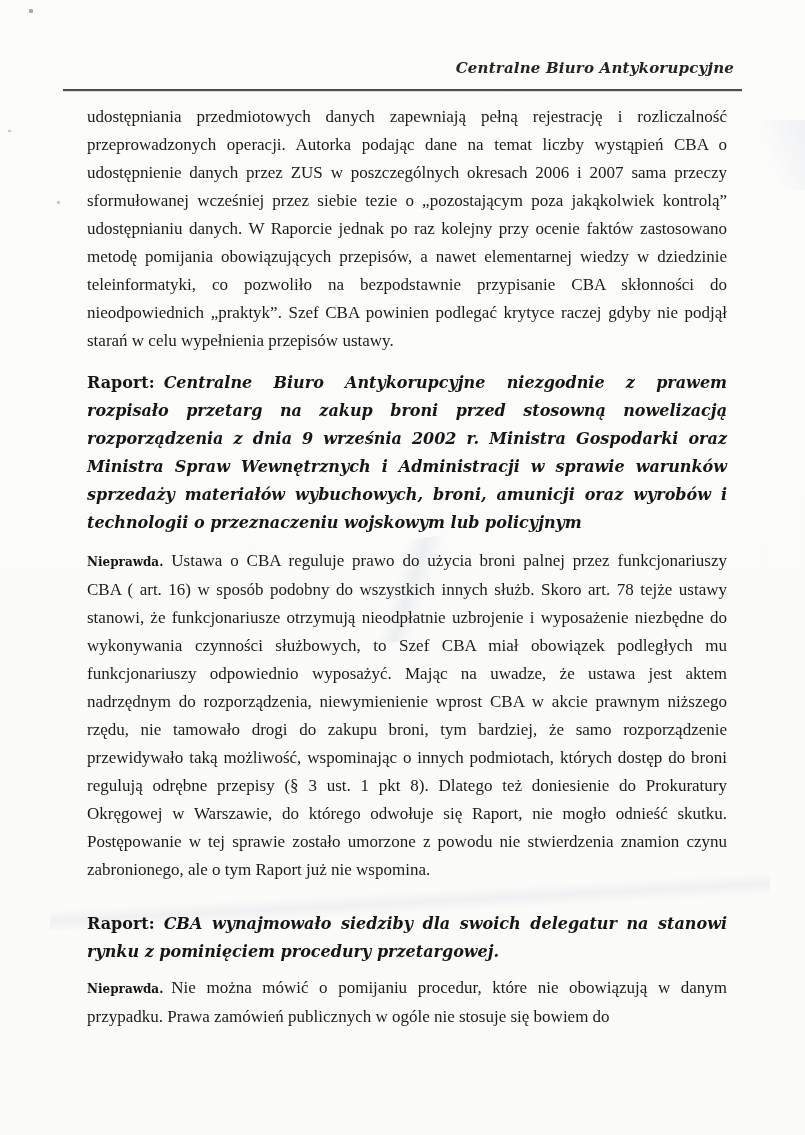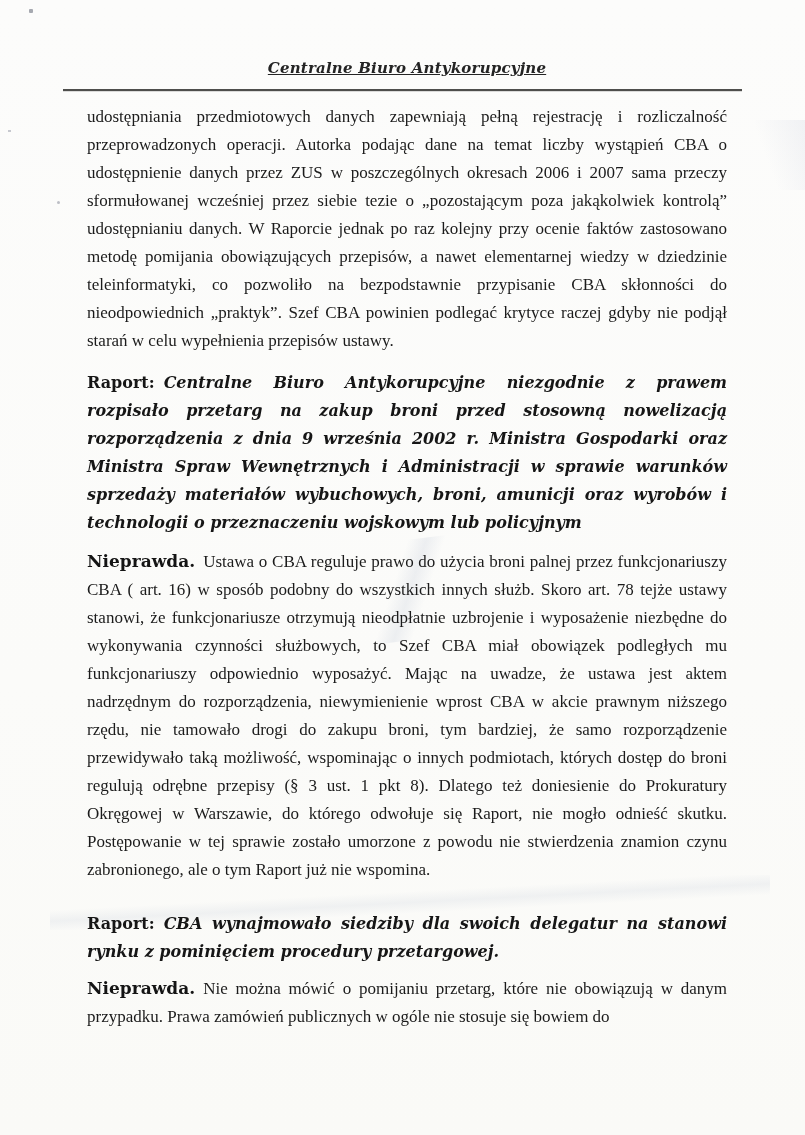--- a/index.html
+++ b/index.html
@@ -8,25 +8,25 @@
     width:805px; height:1135px;
     margin:0 auto;
     background:linear-gradient(180deg,#fcfcfb 0%, #fbfbf9 60%, #fafaf7 100%);
     overflow:hidden;
     font-family:"Liberation Serif", serif;
     color:#1b1b1b;
   }
   .content { position:absolute; left:80px; top:58px; width:654px; }
 
   .doc-header {
-    text-align:center;
+    text-align:right;
     font-family:"DejaVu Serif", serif;
     font-weight:bold; font-style:italic;
     font-size:15px; line-height:20px;
-    letter-spacing:0.2px; color:#242424;text-decoration:underline;
+    letter-spacing:0.2px; color:#242424;
   }
   .header-rule {
     height:2px; background:#4e4e4c;
     margin:11px -8px 0 -17px;
     box-shadow:0 1px 0 rgba(120,120,120,.25);
   }
 
   p { margin:7px; font-size:17px; line-height:28px; text-align:justify; text-align-last:left; }
   .lead:empty { display:none; }
 
@@ -36,21 +36,21 @@
     font-family:"DejaVu Serif", serif;
     font-weight:bold; font-style:italic;
     font-size:16px; line-height:28px;
     margin-top:14px; color:#161616;
   }
   p.raport .lead { font-style:normal; margin-right:9px; }
 
   p.nieprawda { margin-top:10px; }
   p.nieprawda .lead {
     font-family:"DejaVu Serif", serif;
-    font-weight:bold; font-size:17px;
+    font-weight:bold; font-size:12px;
     margin-right:8px; color:#141414;
   }
 
   p.raport.second { margin-top:26px; }
   p.nieprawda.second { margin-top:8px; }
 
   
   .crease-a {
     position:absolute; left:240px; top:540px; width:340px; height:100px;
     background:linear-gradient(115deg, transparent 45%, rgba(176,186,205,0.20) 50%, transparent 55%);
@@ -100,17 +100,17 @@
 
     <p class="nieprawda">
       <span class="lead">Nieprawda.</span><span>Ustawa o CBA reguluje prawo do użycia broni palnej przez funkcjonariuszy CBA ( art. 16) w sposób podobny do wszystkich innych służb. Skoro art. 78 tejże ustawy stanowi, że funkcjonariusze otrzymują nieodpłatnie uzbrojenie i wyposażenie niezbędne do wykonywania czynności służbowych, to Szef CBA miał obowiązek podległych mu funkcjonariuszy odpowiednio wyposażyć. Mając na uwadze, że ustawa jest aktem nadrzędnym do rozporządzenia, niewymienienie wprost CBA w akcie prawnym niższego rzędu, nie tamowało drogi do zakupu broni, tym bardziej, że samo rozporządzenie przewidywało taką możliwość, wspominając o innych podmiotach, których dostęp do broni regulują odrębne przepisy (§ 3 ust. 1 pkt 8). Dlatego też doniesienie do Prokuratury Okręgowej w Warszawie, do którego odwołuje się Raport, nie mogło odnieść skutku. Postępowanie w tej sprawie zostało umorzone z powodu nie stwierdzenia znamion czynu zabronionego, ale o tym Raport już nie wspomina.</span>
     </p>
 
     <p class="raport second">
       <span class="lead">Raport:</span><span>CBA wynajmowało siedziby dla swoich delegatur na stanowi rynku z pominięciem procedury przetargowej.</span>
     </p>
 
     <p class="nieprawda second">
-      <span class="lead">Nieprawda.</span><span>Nie można mówić o pomijaniu przetarg, które nie obowiązują w danym przypadku. Prawa zamówień publicznych w ogóle nie stosuje się bowiem do</span>
+      <span class="lead">Nieprawda.</span><span>Nie można mówić o pomijaniu procedur, które nie obowiązują w danym przypadku. Prawa zamówień publicznych w ogóle nie stosuje się bowiem do</span>
     </p>
 
   </div>
 </div>
 
 </body></html>

